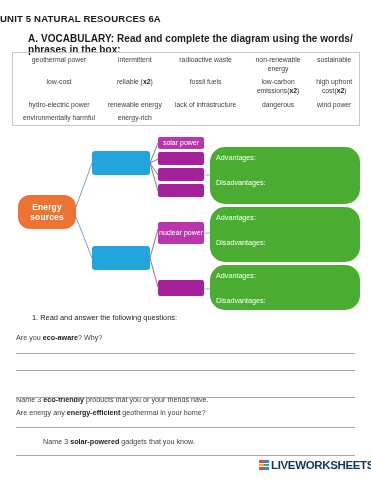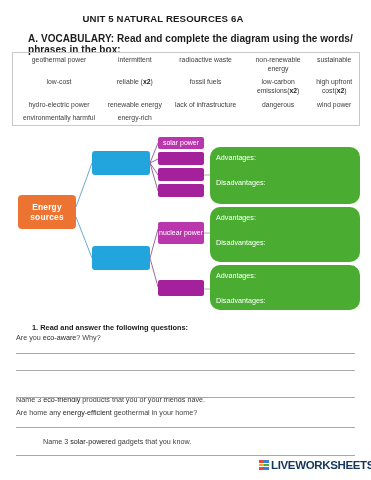--- a/index.html
+++ b/index.html
@@ -15,21 +15,21 @@
     color: #2a2a2a;
     overflow: hidden;
   }
 
   
   .page-title {
     position: absolute;
     top: 13px;
     left: 0;
     width: 326px;
-    text-align: center;
+    text-align: left;
     font-size: 9.6px;
     font-weight: bold;
     letter-spacing: 0.15px;
     color: #1b1b1b;
   }
   .section-a-heading {
     position: absolute;
     top: 33px;
     left: 28px;
     width: 330px;
@@ -78,21 +78,21 @@
     top: 0; left: 0;
     width: 371px;
     height: 170px;
   }
   .node {
     position: absolute;
     box-sizing: border-box;
   }
   .node-root {
     background: #ec7331;
-    border-radius: 4px;
+    border-radius: 12px;
     color: #ffffff;
     font-size: 8.4px;
     font-weight: bold;
     display: flex;
     align-items: center;
     justify-content: center;
     text-align: center;
     line-height: 1.25;
     letter-spacing: 0.2px;
   }
@@ -110,47 +110,46 @@
     color: #ffffff;
     font-size: 7px;
     display: flex;
     align-items: center;
     justify-content: center;
     text-align: center;
     line-height: 1.15;
   }
   .node-green {
     background: #4aad32;
-    border-radius: 10px;
+    border-radius: 15px;
     color: #ffffff;
     font-size: 7.2px;
     padding: 7px 0 0 6px;
     line-height: 1.1;
   }
   .node-green .adv { display: block; margin-bottom: 17px; }
   .node-green .dis { display: block; }
 
   
   .q-heading {
     position: absolute;
     top: 313px;
     left: 32px;
     font-size: 7.4px;
-    font-weight: bold;
+    font-weight: normal;
     color: #1b1b1b;
-    margin-top: 10px;
   }
   .question {
     position: absolute;
     left: 16px;
     width: 340px;
     font-size: 7.2px;
     color: #3d3d3d;
   }
-  .question b { font-weight: normal; color: #1b1b1b; }
+  .question b { font-weight: bold; color: #1b1b1b; }
   .answer-line {
     position: absolute;
     left: 16px;
     width: 339px;
     height: 0;
     border-top: 1px solid #a8a8a8;
   }
 
   
   .lw-logo {
@@ -270,21 +269,21 @@
 </div>
 <div class="answer-line" style="top:353px;"></div>
 <div class="answer-line" style="top:370px;"></div>
 
 <div class="question" style="top:395px;">
   <span>Name 3 </span><b>eco-friendly</b><span> products that you or your friends have.</span>
 </div>
 <div class="answer-line" style="top:397px;"></div>
 
 <div class="question" style="top:408px;">
-  <span>Are home any </span><b>energy-efficient</b><span> geothermal in your home?</span>
+  <span>Are energy any </span><b>energy-efficient</b><span> geothermal in your home?</span>
 </div>
 <div class="answer-line" style="top:427px;"></div>
 
 <div class="question" style="top:437px;padding-left:27px;">
   <span>Name 3 </span><b>solar-powered</b><span> gadgets that you know.</span>
 </div>
 <div class="answer-line" style="top:455px;"></div>
 
 <div class="lw-logo">
   <span class="lw-mark">

